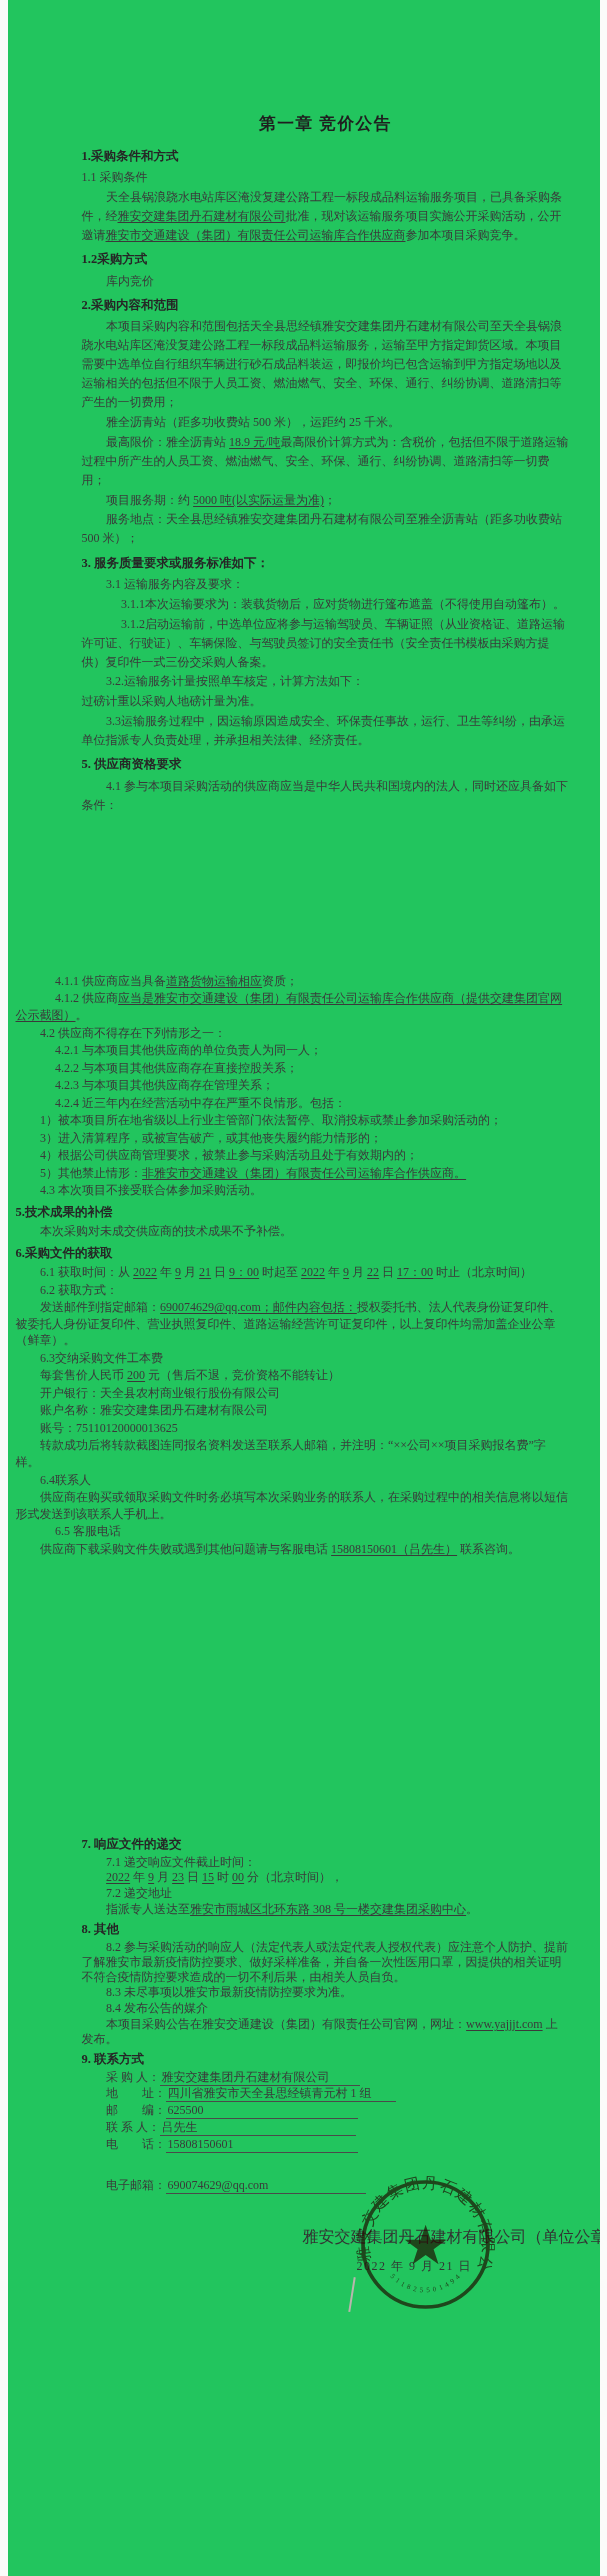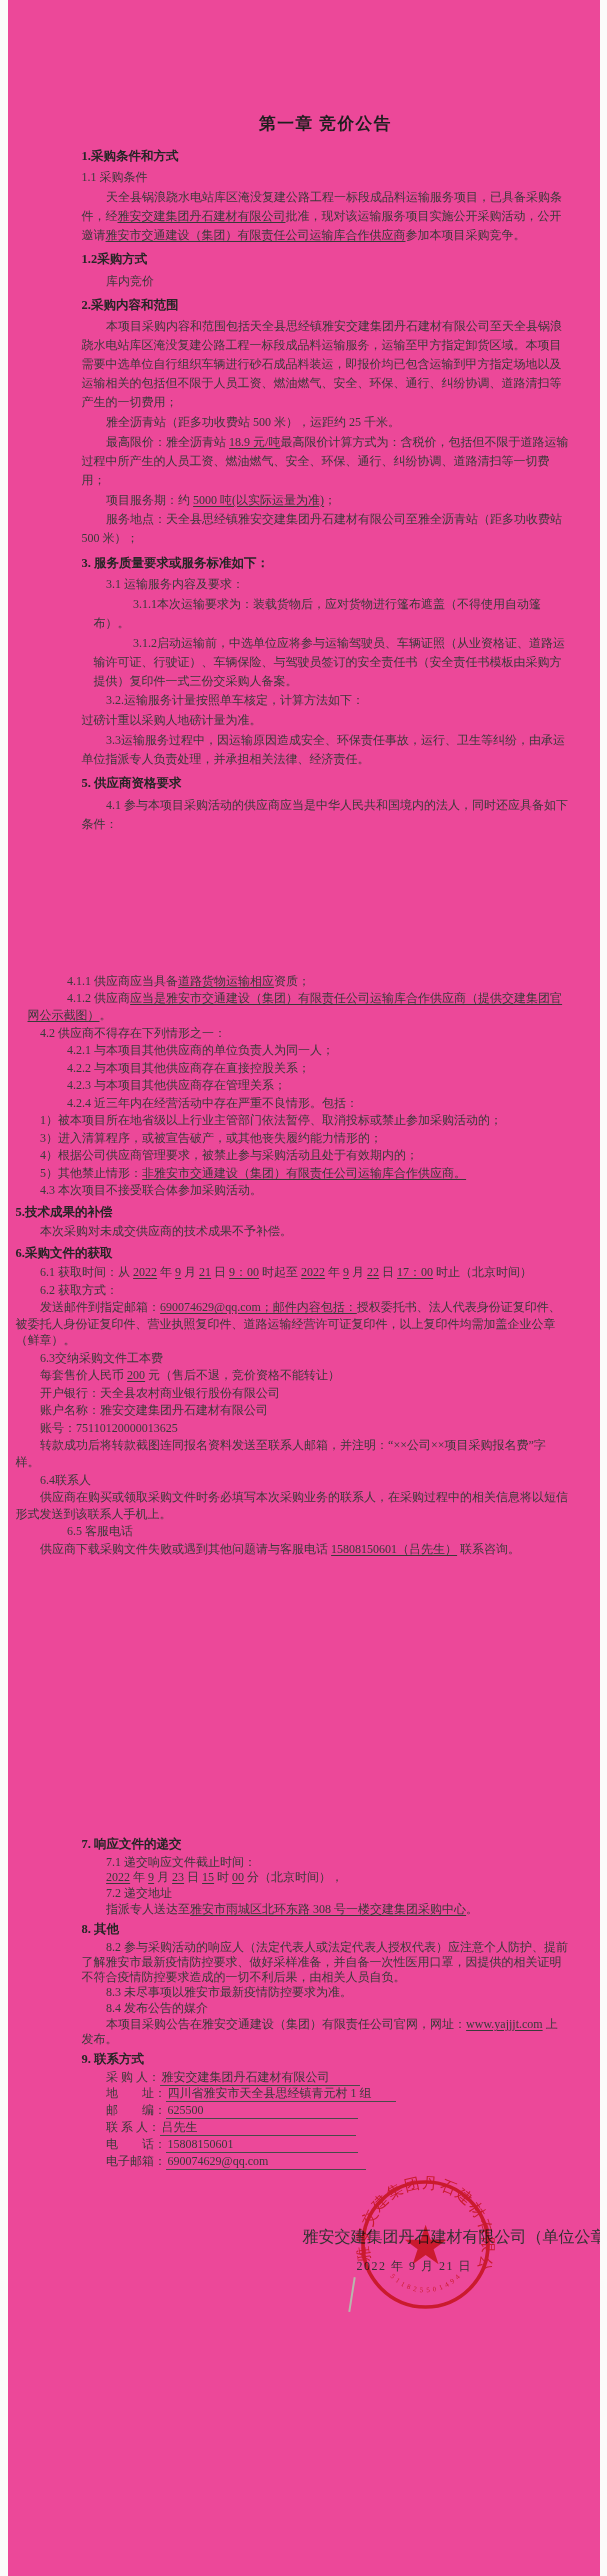--- a/index.html
+++ b/index.html
@@ -1,30 +1,30 @@
 <!DOCTYPE html>
 <html style="font-size:12px"><head>
 <meta charset="utf-8">
 <style>
   html,body{margin:0;padding:0;background:#fbfbfa;}
   .page{
     position:relative;width:592px;height:2576px;margin:0 auto;
-    background:#ec4899;overflow:hidden;
+    background:#22c55e;overflow:hidden;
     font-family:"Liberation Serif","DejaVu Serif",serif;
     color:#3a3a3a;
   }
   .band{position:absolute;left:0;width:608px;padding:0 46px 0 74px;box-sizing:border-box;}
   .title{font-size:16.7px;font-weight:700;text-align:center;margin:0 0 12px;color:#1f1f1f;letter-spacing:1.5px;}
   .blk{font-size:12px;margin:0.8px 0;}
   .band1 .blk{line-height:19px;}
   .band2 .blk{line-height:16.7px;}
   .band3 .blk{line-height:15px;}
   .blk.h{font-weight:700;font-size:12.5px;color:#262626;margin:5.3px 0 2.3px;}
   .i2{text-indent:2.05em;}
-  .i3{text-indent:3.3em;margin-left:12px;}
+  .i3{text-indent:3.3em;}
   .b{font-weight:400;}
   .u{text-decoration:underline;text-underline-offset:2.3px;}
   .uw{display:inline-block;border-bottom:0.8px solid #4a4a4a;text-indent:0;}
   .contact .uw{padding-left:1.5px;}
   
   .sig-company{position:absolute;left:295px;top:2227px;font-size:16px;color:#333;z-index:1;white-space:nowrap;}
   .sig-date{position:absolute;left:349px;top:2258px;font-size:12px;color:#333;z-index:1;letter-spacing:1.5px;white-space:nowrap;}
   .stamp{position:absolute;left:344px;top:2171px;width:147px;height:147px;z-index:2;opacity:.86;mix-blend-mode:multiply;}
   .pen-mark{position:absolute;left:343px;top:2277px;width:1.5px;height:35px;background:#b9b5ad;transform:rotate(9deg);z-index:0;}
 </style>
@@ -98,21 +98,21 @@
       <div class="blk p i2"><span>8.2 参与采购活动的响应人（法定代表人或法定代表人授权代表）应注意个人防护、提前了解雅安市最新疫情防控要求、做好采样准备，并自备一次性医用口罩，因提供的相关证明不符合疫情防控要求造成的一切不利后果，由相关人员自负。</span></div>
       <div class="blk p i2"><span>8.3 未尽事项以雅安市最新疫情防控要求为准。</span></div>
       <div class="blk p i2"><span>8.4 发布公告的媒介</span></div>
       <div class="blk p i2"><span>本项目采购公告在雅安交通建设（集团）有限责任公司官网，网址：</span><span class="u">www.yajjjt.com</span><span> 上发布。</span></div>
       <div class="blk h"><span>9. 联系方式</span></div>
       <div class="blk p i2 contact"><span>采 购 人：</span><span class="uw" style="min-width: 198px;">雅安交建集团丹石建材有限公司</span></div>
       <div class="blk p i2 contact"><span>地　　址：</span><span class="uw" style="min-width: 228px;">四川省雅安市天全县思经镇青元村 1 组</span></div>
       <div class="blk p i2 contact"><span>邮　　编：</span><span class="uw" style="min-width: 190px;">625500</span></div>
       <div class="blk p i2 contact"><span>联 系 人：</span><span class="uw" style="min-width: 194px;">吕先生</span></div>
       <div class="blk p i2 contact"><span>电　　话：</span><span class="uw" style="min-width: 190px;">15808150601</span></div>
-      <div class="blk p i2 contact"><span>电子邮箱：</span><span class="uw" style="min-width: 198px;">690074629@qq.com</span></div>
+      <div class="blk p i2 contact"><span>电子邮箱：</span><span class="uw" style="min-width: 198px; margin-top: 24px;">690074629@qq.com</span></div>
     </div>
 
   <div class="pen-mark"></div>
 
   <div class="sig-company">雅安交建集团丹石建材有限公司（单位公章）</div>
   <div class="sig-date">2022 年 9 月 21 日</div>
 
   <svg class="stamp" viewBox="0 0 200 200" aria-hidden="true">
     <circle cx="100" cy="100" r="85" fill="none" stroke="#d5402e" stroke-width="5"></circle>
     <defs>

